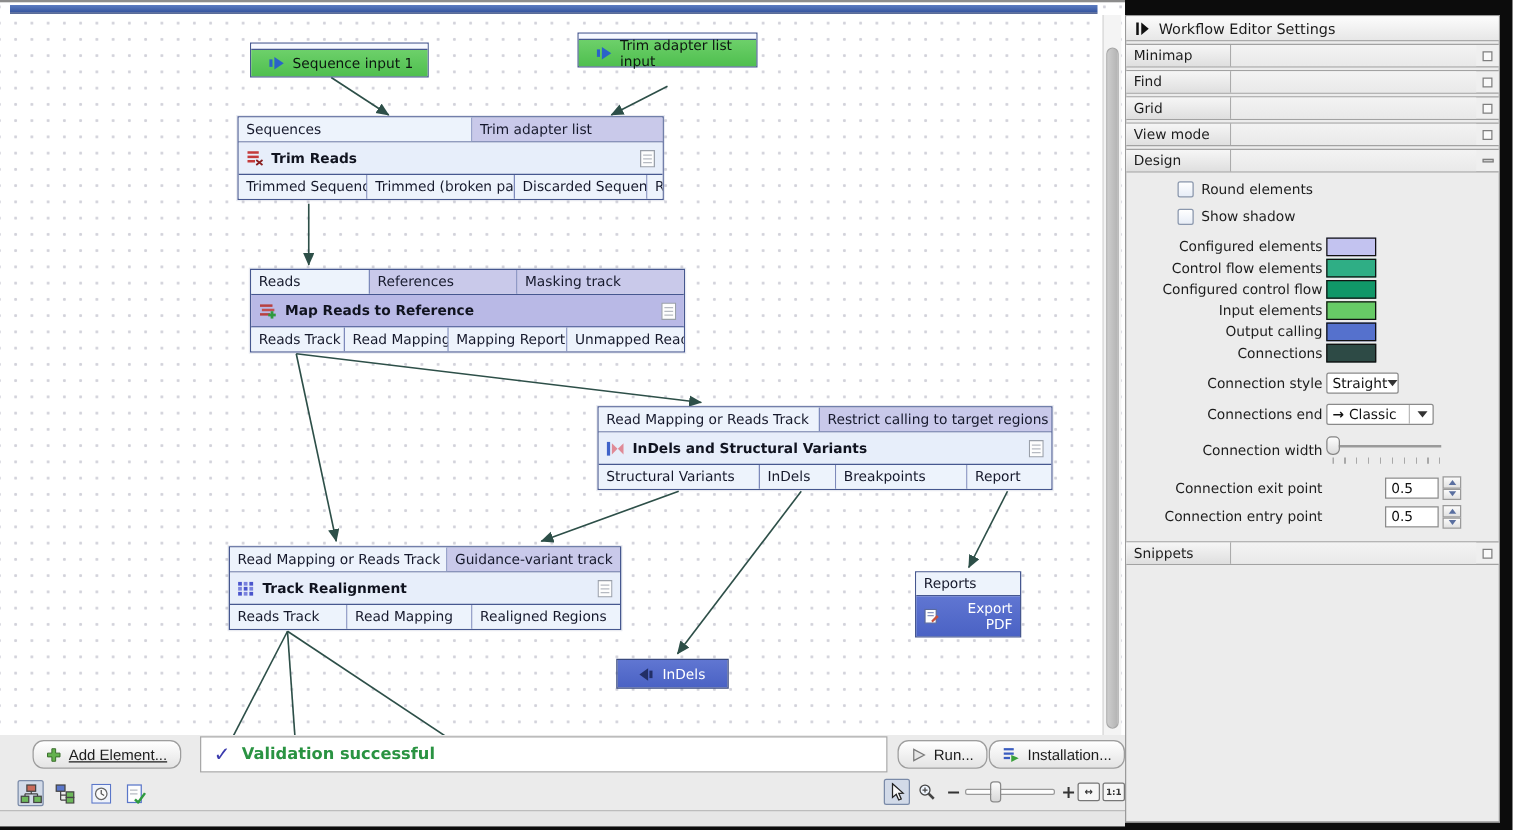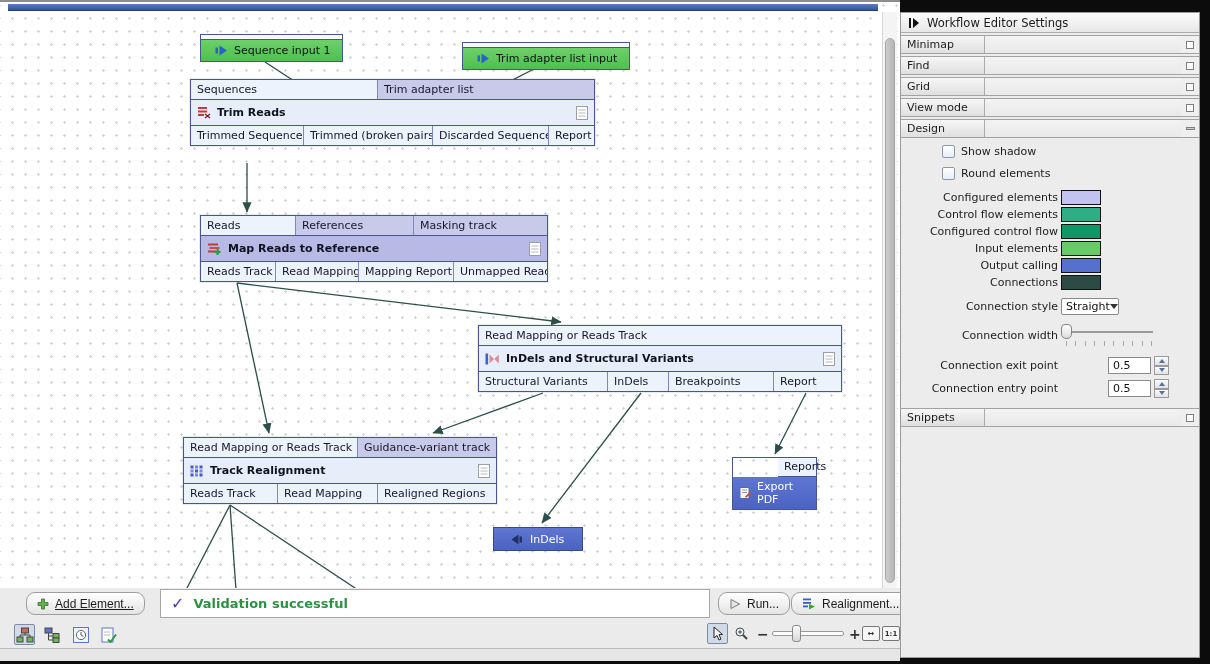--- a/index.html
+++ b/index.html
@@ -36,23 +36,23 @@
   .wf-input { position:absolute; border:1px solid #46578f; }
   .wf-input .strip { height:5px; background:#f7f9ff; border-bottom:1px solid #46578f; }
   .wf-input .gbody { height:21px; background:linear-gradient(#6dd06a,#4fbf4f); display:flex; align-items:center;
                      gap:6px; padding:0 8px 0 14px; font-size:11px; color:#0c1610; }
 
   
   .wf-out { position:absolute; border:1px solid #39497e; background:linear-gradient(#6076d2,#4a62c4);
             color:#fff; font-size:11px; display:flex; align-items:center; gap:7px; padding:0 8px 0 16px; }
   .reports-node { position:absolute; border:1px solid #46578f; }
   .reports-node .rhead { height:19px; background:#edf3fc; border-bottom:1px solid #46578f;
-                         font-size:11px; line-height:18px; padding:0 6px; color:#15182b;margin-left:45px; }
+                         font-size:11px; line-height:18px; padding:0 6px; color:#15182b; }
   .reports-node .rbody { height:22px; background:linear-gradient(#6076d2,#4a62c4); color:#fff; font-size:11px;
-                         display:flex; align-items:center; gap:5px; padding:16px 6px; }
+                         display:flex; align-items:center; gap:5px; padding:16px 6px;text-align:right; }
 
   
   .vscroll { position:absolute; left:882px; top:10px; width:15px; height:576px; background:#f4f4f4;
              border-left:1px solid #d6d6d6; }
   .vthumb { position:absolute; left:2px; top:26px; width:10px; height:545px; border-radius:5px;
             background:linear-gradient(90deg,#cdcdcd,#b4b4b4); border:1px solid #a8a8a8; }
 
   
   .btn { display:inline-flex; align-items:center; gap:6px; height:23px; padding:0 10px;
          background:linear-gradient(#ffffff,#e4e4e4); border:1px solid #9d9d9d; border-radius:9px;
@@ -168,34 +168,34 @@
         <span style="display:flex">
           <svg width="13" height="11">
               <rect x="0.5" y="2.5" width="2.5" height="6" fill="#2a62c9"></rect>
               <path d="M4.5,0.5 L12,5.5 L4.5,10.5 z" fill="#2a62c9"></path>
             </svg>
         </span>
         <span>Sequence input 1</span>
       </div>
     </div>
 
-    <div class="wf-input" style="left:462px;top:40px;width:168px">
+    <div class="wf-input" style="left:462px;top:24px;width:144px">
       <div class="strip"></div>
       <div class="gbody">
         <span style="display:flex">
           <svg width="13" height="11">
               <rect x="0.5" y="2.5" width="2.5" height="6" fill="#2a62c9"></rect>
               <path d="M4.5,0.5 L12,5.5 L4.5,10.5 z" fill="#2a62c9"></path>
             </svg>
         </span>
         <span>Trim adapter list input</span>
       </div>
     </div>
 
-    <div class="wf-node" style="left:190px;top:77px;width:405px">
+    <div class="wf-node" style="left:190px;top:91px;width:341px">
       <div class="nrow in-row">
         <div class="cell light" style="width:187px">Sequences</div>
         <div class="cell purple">Trim adapter list</div>
       </div>
       <div class="main-row main-light">
         <span style="display:flex">
           <svg width="14" height="13">
               <rect x="1" y="1" width="9" height="2" fill="#c43a3a"></rect>
               <rect x="1" y="4.5" width="9" height="2" fill="#c43a3a"></rect>
               <rect x="1" y="8" width="6" height="2" fill="#c43a3a"></rect>
@@ -250,20 +250,21 @@
         <div class="cell light" style="width:75px">Reads Track</div>
         <div class="cell light" style="width:83px">Read Mapping</div>
         <div class="cell light" style="width:95px">Mapping Report</div>
         <div class="cell light">Unmapped Reads</div>
       </div>
     </div>
 
     <div class="wf-node" style="left:478px;top:323px;width:364px">
       <div class="nrow in-row">
         <div class="cell light" style="width:177px">Read Mapping or Reads Track</div>
+        <div class="cell purple">Restrict calling to target regions</div>
       </div>
       <div class="main-row main-light">
         <span style="display:flex">
           <svg width="15" height="12">
               <rect x="0.5" y="0.5" width="2.6" height="11" fill="#3f63c9"></rect>
               <path d="M4.5,1.5 L9,6 L4.5,10.5 z" fill="#e08a96"></path>
               <path d="M13.8,1.5 L9.3,6 L13.8,10.5 z" fill="#e08a96"></path>
             </svg>
         </span>
         <span class="ntitle">InDels and Structural Variants</span>
@@ -375,21 +376,21 @@
 
   <button class="btn install-btn">
     <span style="display:flex">
       <svg width="14" height="13">
           <rect x="1" y="1.5" width="8" height="1.8" fill="#3a5cc0"></rect>
           <rect x="1" y="5" width="8" height="1.8" fill="#3a5cc0"></rect>
           <rect x="1" y="8.5" width="5" height="1.8" fill="#3a5cc0"></rect>
           <path d="M7,7 L13,9.5 L7,12.5 z" fill="#3aa03a"></path>
         </svg>
     </span>
-    <span>Realignment...</span>
+    <span>Installation...</span>
   </button>
 
   <div class="view-btn active" style="left:14px;top:624px">
     <svg width="18" height="16">
         <rect x="5.5" y="1" width="7" height="5" fill="#c96a5a" stroke="#444"></rect>
         <path d="M9,6 V8 M9,8 H4 M9,8 H14 M4,8 V10 M14,8 V10" stroke="#444" fill="none"></path>
         <rect x="1" y="10" width="6" height="5" fill="#6db85a" stroke="#444"></rect>
         <rect x="11" y="10" width="6" height="5" fill="#6db85a" stroke="#444"></rect>
       </svg>
   </div>
@@ -487,25 +488,25 @@
     <div class="sect-label">Design</div>
     <div class="sect-fill"></div>
     <div class="sect-ic">
         <div class="minus-ic"></div>
       </div>
   </div>
 
   <div class="design-body">
     <div class="chkrow">
       <span class="chk"></span>
-      <span class="chklabel">Show shadow</span>
+      <span class="chklabel">Round elements</span>
     </div>
     <div class="chkrow">
       <span class="chk"></span>
-      <span class="chklabel">Round elements</span>
+      <span class="chklabel">Show shadow</span>
     </div>
 
     <div class="prow">
       <span class="plabel">Configured elements</span>
       <span class="swatch" style="background: rgb(195, 195, 240);"></span>
     </div>
     <div class="prow">
       <span class="plabel">Control flow elements</span>
       <span class="swatch" style="background: rgb(47, 174, 133);"></span>
     </div>
@@ -527,20 +528,29 @@
     </div>
 
     <div class="prow" style="margin-top:5px;height:21px">
       <span class="plabel">Connection style</span>
       <span class="dd" style="width:58px">
         <span>Straight</span>
         <span class="caret" style="margin-left:auto"></span>
       </span>
     </div>
 
+    <div class="prow" style="margin-top:4px;height:21px">
+      <span class="plabel">Connections end</span>
+      <span class="dd" style="width:86px">
+        <span style="font-weight:bold;margin-right:4px">→</span>
+        <span>Classic</span>
+        <span class="ddsep" style="margin-left:auto"></span>
+        <span class="caret"></span>
+      </span>
+    </div>
 
     <div class="prow" style="margin-top:6px;height:24px">
       <span class="plabel">Connection width</span>
       <span class="slider">
         <span class="sl-track"></span>
         <span class="sl-thumb"></span>
         <span class="sl-ticks"></span>
       </span>
     </div>
 

